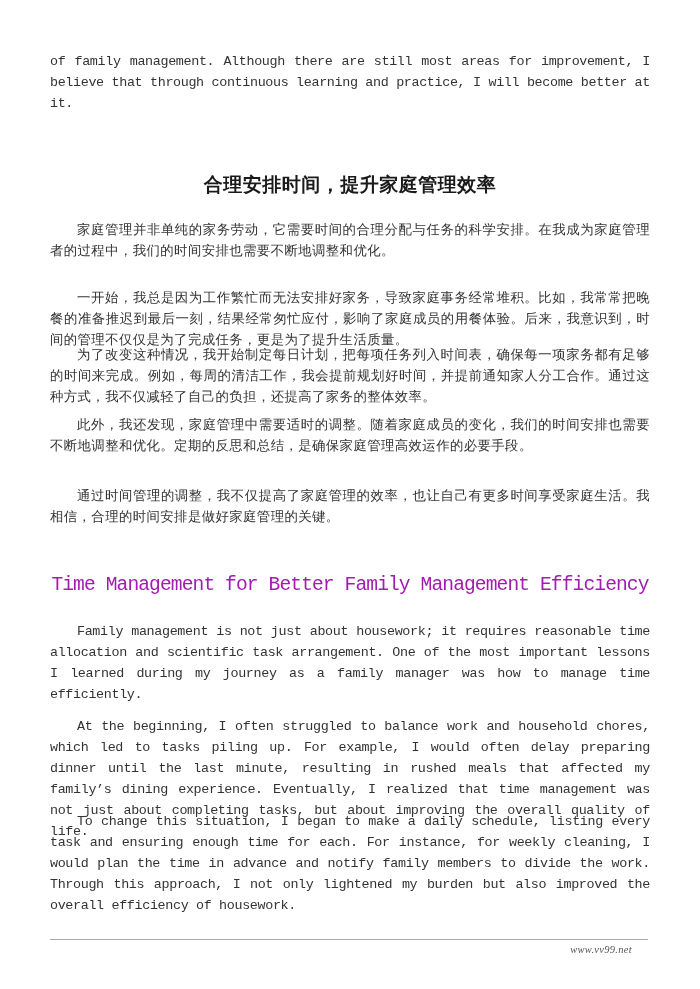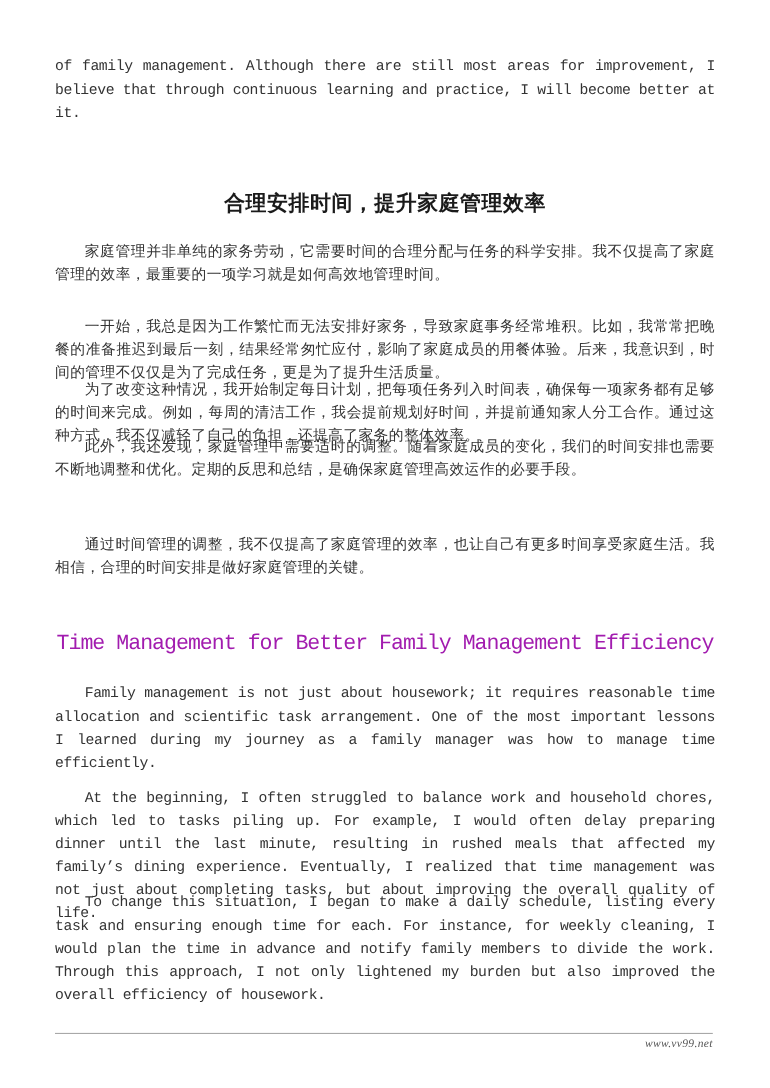--- a/index.html
+++ b/index.html
@@ -92,45 +92,45 @@
   .footer-rule {
     position: absolute;
     left: 50px;
     top: 939px;
     width: 598px;
     height: 0;
     border-top: 1.5px solid #a8a8a8;
   }
   .footer-url {
     position: absolute;
-    right: 52px;
+    right: 68px;
     top: 944px;
     font-family: "Liberation Serif", serif;
     font-style: italic;
     font-size: 10.5px;
     color: #555;
     letter-spacing: 0.3px;
   }
 </style>
 </head>
 <body>
 
 <div class="page">
 
 
   <div class="content">
 
     <p class="p-en mono" style="top:51px;">of family management. Although there are still most areas for improvement, I believe that through continuous learning and practice, I will become better at it.</p>
 
     <h2 class="h-zh">合理安排时间，提升家庭管理效率</h2>
 
-    <p class="p-zh cjk" style="top:219px;">家庭管理并非单纯的家务劳动，它需要时间的合理分配与任务的科学安排。我不仅提高了家庭管理的效率，最重要的一项学习就是如何高效地管理时间。</p>
+    <p class="p-zh cjk" style="top:219px;">家庭管理并非单纯的家务劳动，它需要时间的合理分配与任务的科学安排。在我成为家庭管理者的过程中，我们的时间安排也需要不断地调整和优化。</p>
     <p class="p-zh cjk" style="top:287px;">一开始，我总是因为工作繁忙而无法安排好家务，导致家庭事务经常堆积。比如，我常常把晚餐的准备推迟到最后一刻，结果经常匆忙应付，影响了家庭成员的用餐体验。后来，我意识到，时间的管理不仅仅是为了完成任务，更是为了提升生活质量。</p>
     <p class="p-zh cjk" style="top:344px;">为了改变这种情况，我开始制定每日计划，把每项任务列入时间表，确保每一项家务都有足够的时间来完成。例如，每周的清洁工作，我会提前规划好时间，并提前通知家人分工合作。通过这种方式，我不仅减轻了自己的负担，还提高了家务的整体效率。</p>
-    <p class="p-zh cjk" style="top:396px;">此外，我还发现，家庭管理中需要适时的调整。随着家庭成员的变化，我们的时间安排也需要不断地调整和优化。定期的反思和总结，是确保家庭管理高效运作的必要手段。</p>
+    <p class="p-zh cjk" style="top:414px;">此外，我还发现，家庭管理中需要适时的调整。随着家庭成员的变化，我们的时间安排也需要不断地调整和优化。定期的反思和总结，是确保家庭管理高效运作的必要手段。</p>
     <p class="p-zh cjk" style="top:470px;margin-top:15px;">通过时间管理的调整，我不仅提高了家庭管理的效率，也让自己有更多时间享受家庭生活。我相信，合理的时间安排是做好家庭管理的关键。</p>
 
     <h2 class="h-en mono">Time Management for Better Family Management Efficiency</h2>
 
     <p class="p-en mono indent" style="top:621px;">Family management is not just about housework; it requires reasonable time allocation and scientific task arrangement. One of the most important lessons I learned during my journey as a family manager was how to manage time efficiently.</p>
     <p class="p-en mono indent" style="top:716px;">At the beginning, I often struggled to balance work and household chores, which led to tasks piling up. For example, I would often delay preparing dinner until the last minute, resulting in rushed meals that affected my family’s dining experience. Eventually, I realized that time management was not just about completing tasks, but about improving the overall quality of life.</p>
     <p class="p-en mono indent" style="top:811px;">To change this situation, I began to make a daily schedule, listing every task and ensuring enough time for each. For instance, for weekly cleaning, I would plan the time in advance and notify family members to divide the work. Through this approach, I not only lightened my burden but also improved the overall efficiency of housework.</p>
 
   </div>
 

